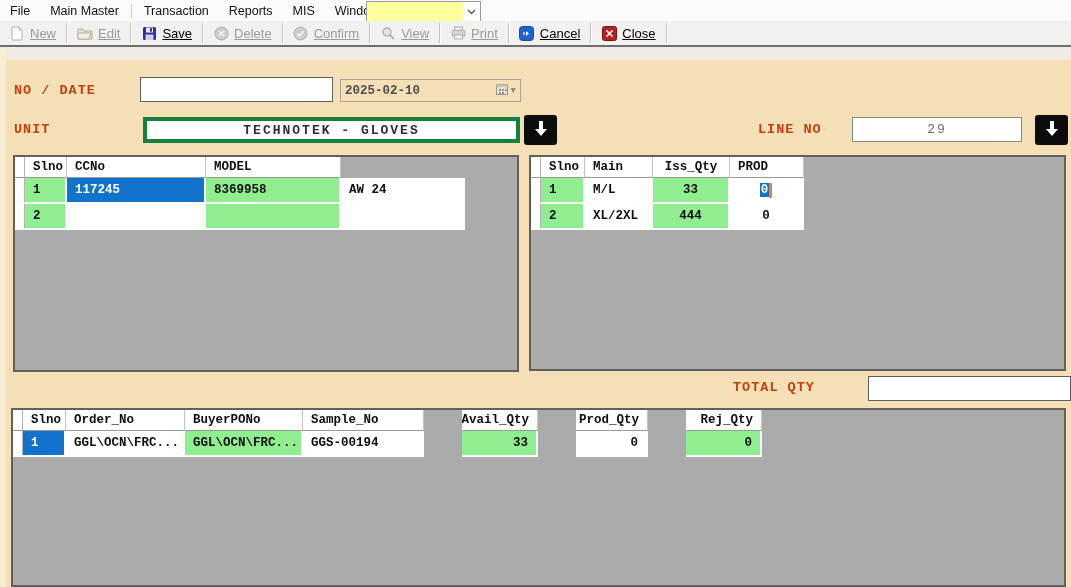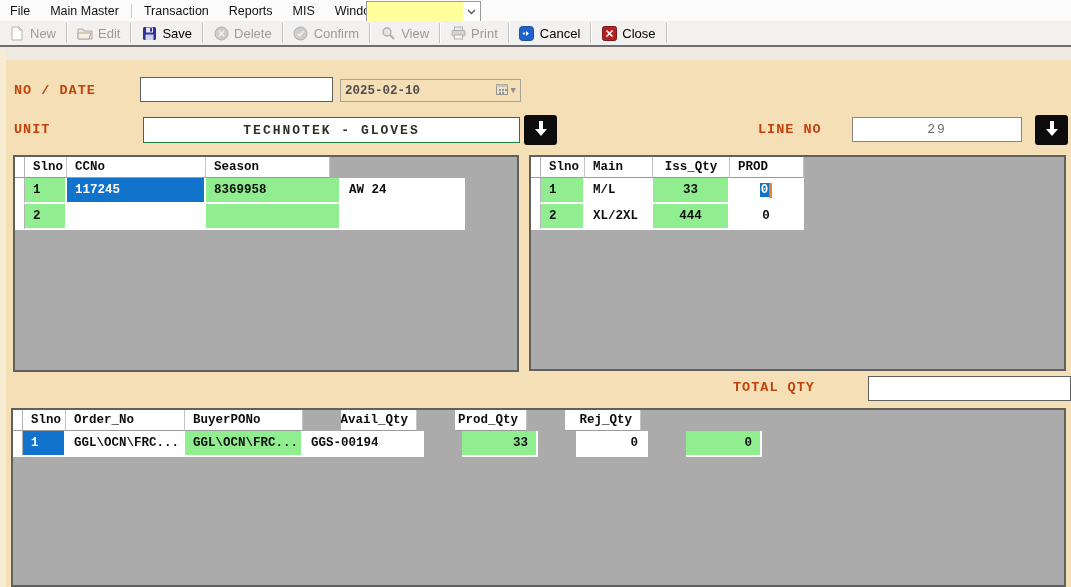--- a/index.html
+++ b/index.html
@@ -13,21 +13,21 @@
   .menu-item{padding:2px 10px;cursor:default;}
   .menu-divider{width:1px;height:14px;background:#c9c9c9;margin:0 2px;}
   .menu-combo{position:absolute;left:366px;top:1px;width:113px;height:19px;border:1px solid #9a9a9a;
               background:#fff;display:flex;}
   .menu-combo-field{flex:1;background:#ffff9c;}
   .menu-combo-btn{width:17px;display:flex;align-items:center;justify-content:center;background:#fff;}
 
   
   .toolbar{position:absolute;left:0;top:21px;width:1071px;height:26px;background:#f2f1ef;
            border-bottom:2px solid #6e6e6e;display:flex;align-items:center;padding-left:2px;box-sizing:border-box;}
-  .tb-btn{display:flex;align-items:center;gap:5px;padding:3px 7px;font-size:13px;border-radius:2px;}
+  .tb-btn{display:flex;align-items:center;gap:5px;padding:3px 7px;font-size:13px;border-radius:2px;text-decoration:underline;}
   .tb-btn.enabled{color:#000;}
   .tb-btn.disabled{color:#9b9b9b;}
   .tb-sep{width:1px;height:20px;background:#c4c2bf;margin:0 3px;box-shadow:1px 0 0 #ffffff;}
   .tb-ico{width:16px;height:16px;display:inline-flex;align-items:center;justify-content:center;}
 
   
   .form-area{position:absolute;left:0;top:49px;width:1071px;height:538px;background:#f5dfb6;}
   .left-strip{position:absolute;left:0;top:0;width:6px;height:538px;background:#f8ecd2;}
   .strip-top{position:absolute;left:0;top:0;width:1071px;height:11px;background:#f0ebe2;}
 
@@ -35,21 +35,21 @@
              font-size:13.5px;color:#c2410c;letter-spacing:1px;white-space:pre;}
   .text-input{position:absolute;background:#fff;border:1px solid #5f5f5f;box-sizing:border-box;
               font-family:"Liberation Mono",monospace;font-weight:bold;font-size:13px;padding:0 6px;outline:none;}
   .date-field{position:absolute;left:340px;top:79px;width:181px;height:23px;border:1px solid #a8a49c;
               box-sizing:border-box;background:transparent;display:flex;align-items:center;
               font-family:"Liberation Mono",monospace;font-weight:bold;font-size:12.5px;color:#4f4f4f;
               padding:0 4px;}
   .date-text{flex:1;}
   .date-tri{color:#8f8f8f;font-size:9px;margin-left:3px;}
   .unit-field{position:absolute;left:143px;top:117px;width:377px;height:26px;background:#fff;
-              border:1px solid #15803d;box-sizing:border-box;display:flex;align-items:center;justify-content:center;
+              border:4px solid #15803d;box-sizing:border-box;display:flex;align-items:center;justify-content:center;
               font-family:"Liberation Mono",monospace;font-weight:bold;font-size:13px;color:#2e2e2e;letter-spacing:2px;}
   .line-field{position:absolute;left:852px;top:117px;width:170px;height:25px;background:#fff;
               border:1px solid #8a867e;box-sizing:border-box;display:flex;align-items:center;justify-content:center;
               font-family:"Liberation Mono",monospace;font-weight:normal;font-size:13px;color:#6b6b6b;letter-spacing:2px;}
   .arrow-btn{position:absolute;width:33px;height:30px;background:#0c0c0c;border-radius:3px;
              display:flex;align-items:center;justify-content:center;cursor:pointer;}
 
   
   .grid-panel{position:absolute;background:#ababab;border:2px solid #606060;box-sizing:border-box;overflow:hidden;}
   .grid{display:inline-block;font-family:"Liberation Mono",monospace;font-weight:bold;font-size:12.5px;color:#0d0d0d;}
@@ -226,21 +226,21 @@
           </svg>
       </span>
     </div>
 
     <div class="grid-panel" style="left:13px;top:106px;width:506px;height:217px;">
       <div class="grid">
         <div class="g-row g-head">
           <div class="g-cell g-ind" style="width:10px;"></div>
           <div class="g-cell al" style="width:42px;">Slno</div>
           <div class="g-cell al" style="width:139px;">CCNo</div>
-          <div class="g-cell al" style="width:124px;">Season</div>
+          <div class="g-cell al" style="width:135px;">MODEL</div>
         </div>
         <div class="g-body">
           <div class="g-row">
             <div class="g-cell g-ind" style="width:10px;"></div>
             <div class="g-cell al c-green" style="width:42px;">1</div>
             <div class="g-cell al c-sel" style="width:139px;">117245</div>
             <div class="g-cell al c-green" style="width:135px;">8369958</div>
             <div class="g-cell al" style="width:124px;">AW 24</div>
           </div>
           <div class="g-row">
@@ -288,20 +288,21 @@
     <div class="fld-label" style="left:733px;top:331px;">TOTAL QTY</div>
     <input class="total-input" style="top: 327px;" value="">
 
     <div class="grid-panel" style="left:11px;top:359px;width:1055px;height:179px;">
       <div class="grid">
         <div class="g-row g-head">
           <div class="g-cell g-ind" style="width:10px;"></div>
           <div class="g-cell al" style="width:43px;">Slno</div>
           <div class="g-cell al" style="width:119px;">Order_No</div>
           <div class="g-cell al" style="width:118px;">BuyerPONo</div>
+          <div class="g-cell al" style="width:121px;">Sample_No</div>
           <div class="g-cell ar" style="width:76px;">Avail_Qty</div>
           <div class="g-cell ar" style="width:72px;">Prod_Qty</div>
           <div class="g-cell ar" style="width:76px;">Rej_Qty</div>
         </div>
         <div class="g-body">
           <div class="g-row">
             <div class="g-cell g-ind" style="width:10px;"></div>
             <div class="g-cell al c-sel" style="width:43px;">1</div>
             <div class="g-cell al" style="width:119px;">GGL\OCN\FRC...</div>
             <div class="g-cell al c-green" style="width:118px;">GGL\OCN\FRC...</div>

